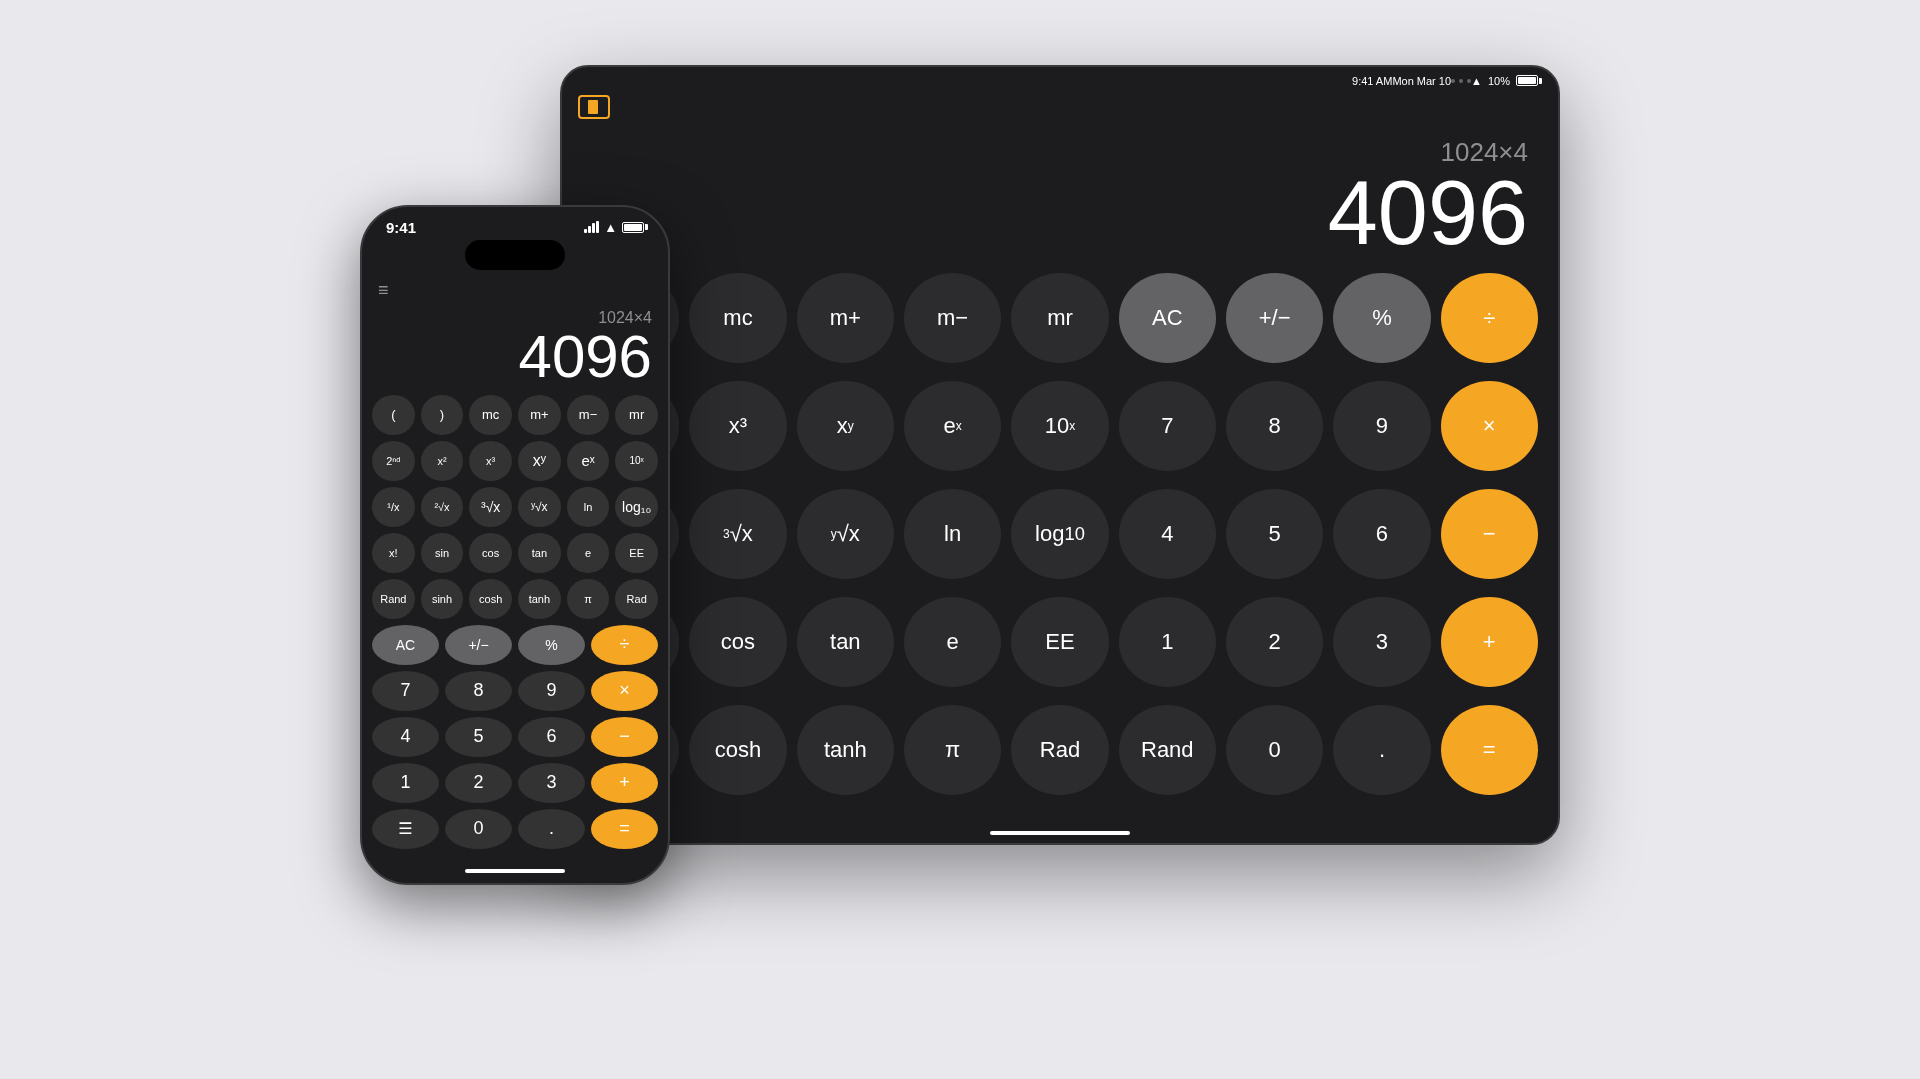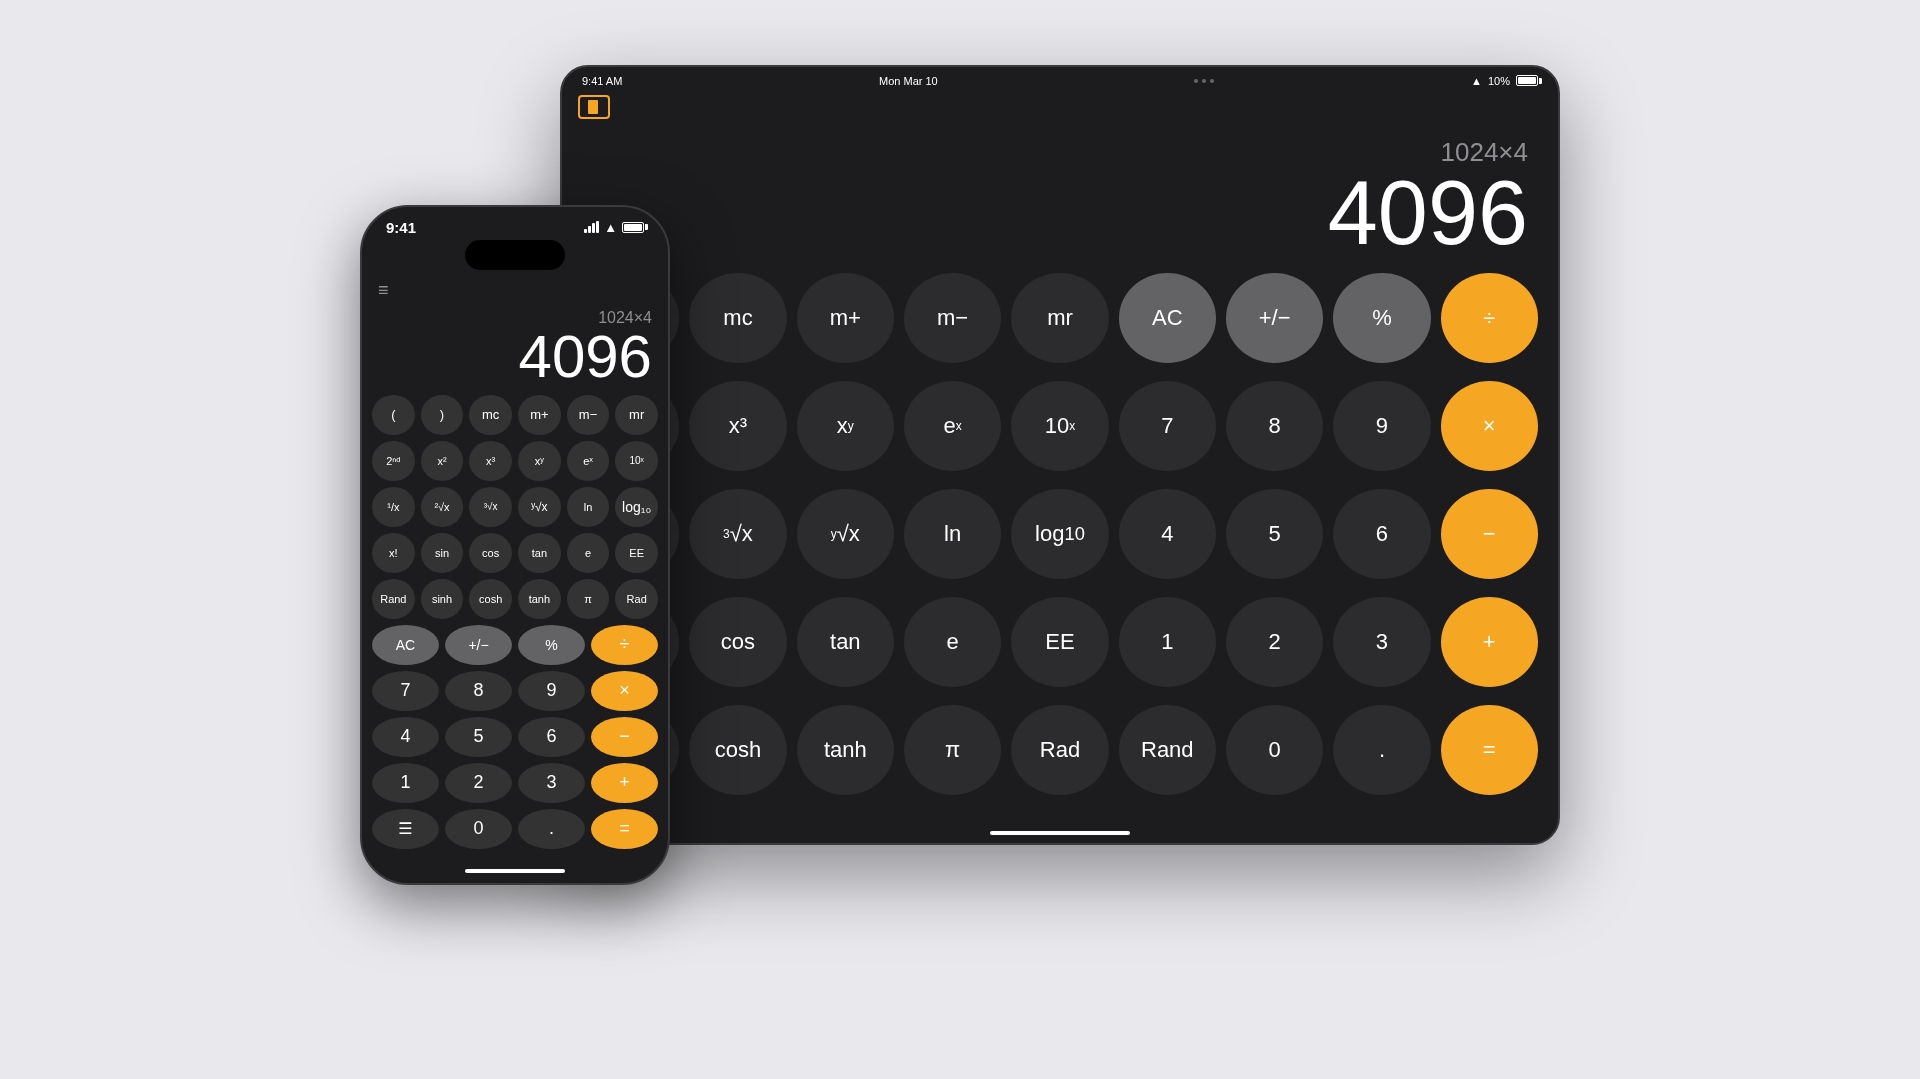--- a/index.html
+++ b/index.html
@@ -31,21 +31,21 @@
       border-radius: 28px;
       border: 2px solid #3a3a3c;
       box-shadow: 0 30px 80px rgba(0,0,0,0.4);
       overflow: hidden;
       display: flex;
       flex-direction: column;
     }
 
     .ipad-status-bar {
       display: flex;
-      justify-content: space-between;
+      justify-content: flex-end;
       align-items: center;
       padding: 8px 20px 4px;
       color: white;
       font-size: 11px;
     }
 
     .ipad-status-center {
       display: flex;
       gap: 4px;
     }
@@ -466,29 +466,29 @@
         <button class="ibtn" style="font-size:13px">mc</button>
         <button class="ibtn" style="font-size:13px">m+</button>
         <button class="ibtn" style="font-size:13px">m−</button>
         <button class="ibtn" style="font-size:13px">mr</button>
       </div>
 
       <div class="iphone-row">
         <button class="ibtn" style="font-size:11px">2ⁿᵈ</button>
         <button class="ibtn" style="font-size:11px">x²</button>
         <button class="ibtn" style="font-size:11px">x³</button>
-        <button class="ibtn" style="font-size:11px">xʸ</button>
-        <button class="ibtn" style="font-size:11px">eˣ</button>
+        <button class="ibtn" style="font-size:16px">xʸ</button>
+        <button class="ibtn" style="font-size:15px">eˣ</button>
         <button class="ibtn" style="font-size:10px">10ˣ</button>
       </div>
 
       <div class="iphone-row">
         <button class="ibtn" style="font-size:11px">¹/x</button>
         <button class="ibtn" style="font-size:11px">²√x</button>
-        <button class="ibtn" style="font-size:10px">³√x</button>
+        <button class="ibtn" style="font-size:14px">³√x</button>
         <button class="ibtn" style="font-size:12px">ʸ√x</button>
         <button class="ibtn" style="font-size:11px">ln</button>
         <button class="ibtn" style="font-size:14px">log₁₀</button>
       </div>
 
       <div class="iphone-row">
         <button class="ibtn" style="font-size:11px">x!</button>
         <button class="ibtn" style="font-size:11px">sin</button>
         <button class="ibtn" style="font-size:11px">cos</button>
         <button class="ibtn" style="font-size:11px">tan</button>

